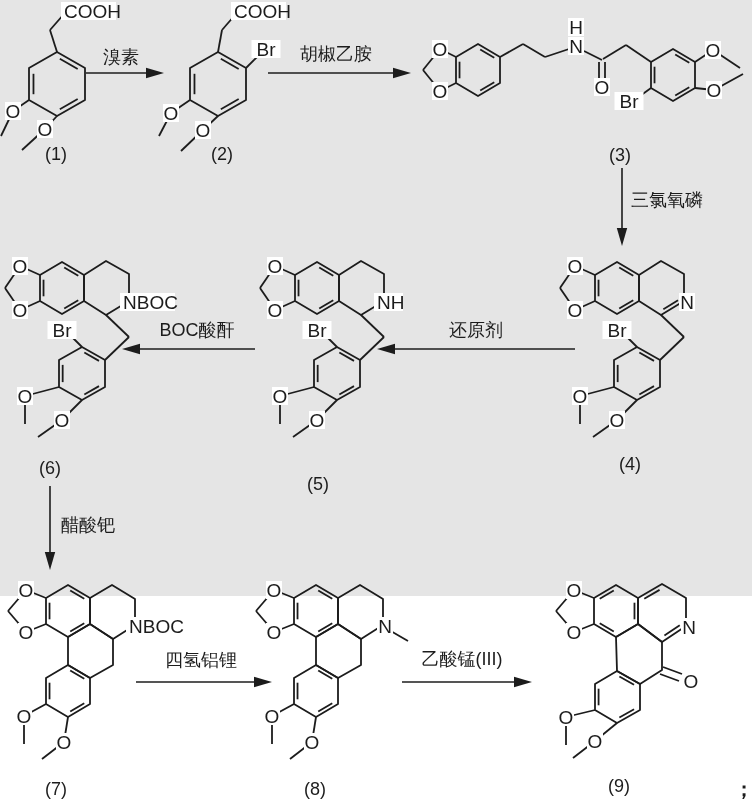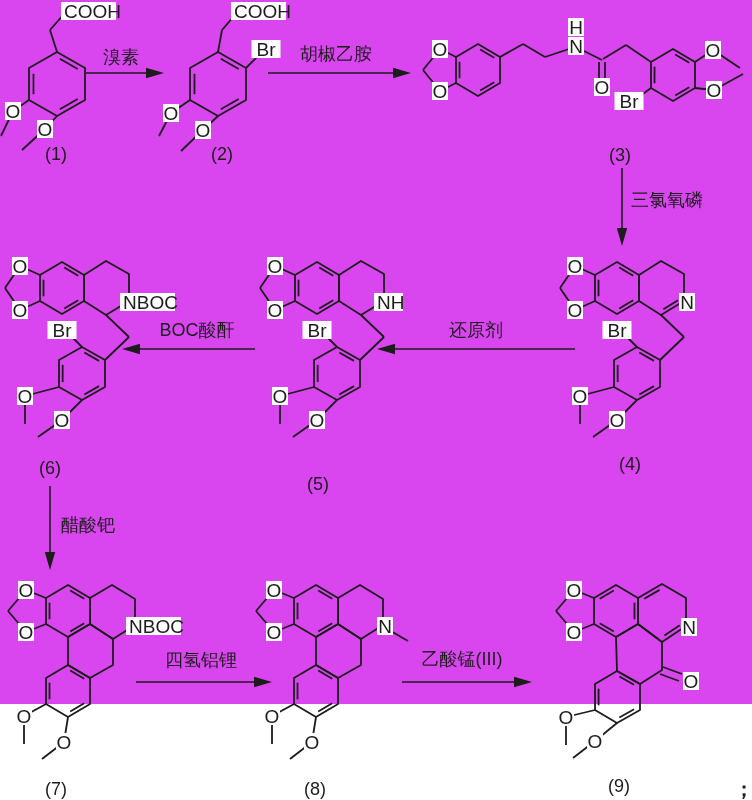--- a/index.html
+++ b/index.html
@@ -1,17 +1,17 @@
 <!DOCTYPE html>
 <html><head>
 <meta charset="utf-8">
 <style>
   html,body{margin:0;padding:0;background:#ffffff;}
   body{width:752px;height:800px;font-family:"Liberation Sans",sans-serif;}
-  #canvas{position:relative;width:752px;height:704px;background:#d946ef;}
+  #canvas{position:relative;width:752px;height:596px;background:#e5e5e5;}
   svg text{font-family:"Liberation Sans","DejaVu Sans",sans-serif;fill:#1c1c1c;}
   .atom{font-size:19px;}
   .cap{font-size:18px;}
   .cn{font-size:18px;}
   .punct{font-size:20px;font-weight:bold;}
   .bond{stroke:#1c1c1c;stroke-width:1.8;fill:none;stroke-linejoin:round;}
   .ahead{fill:#1c1c1c;stroke:none;}
   .aline{stroke:#1c1c1c;stroke-width:1.6;}
 </style>
 </head>

